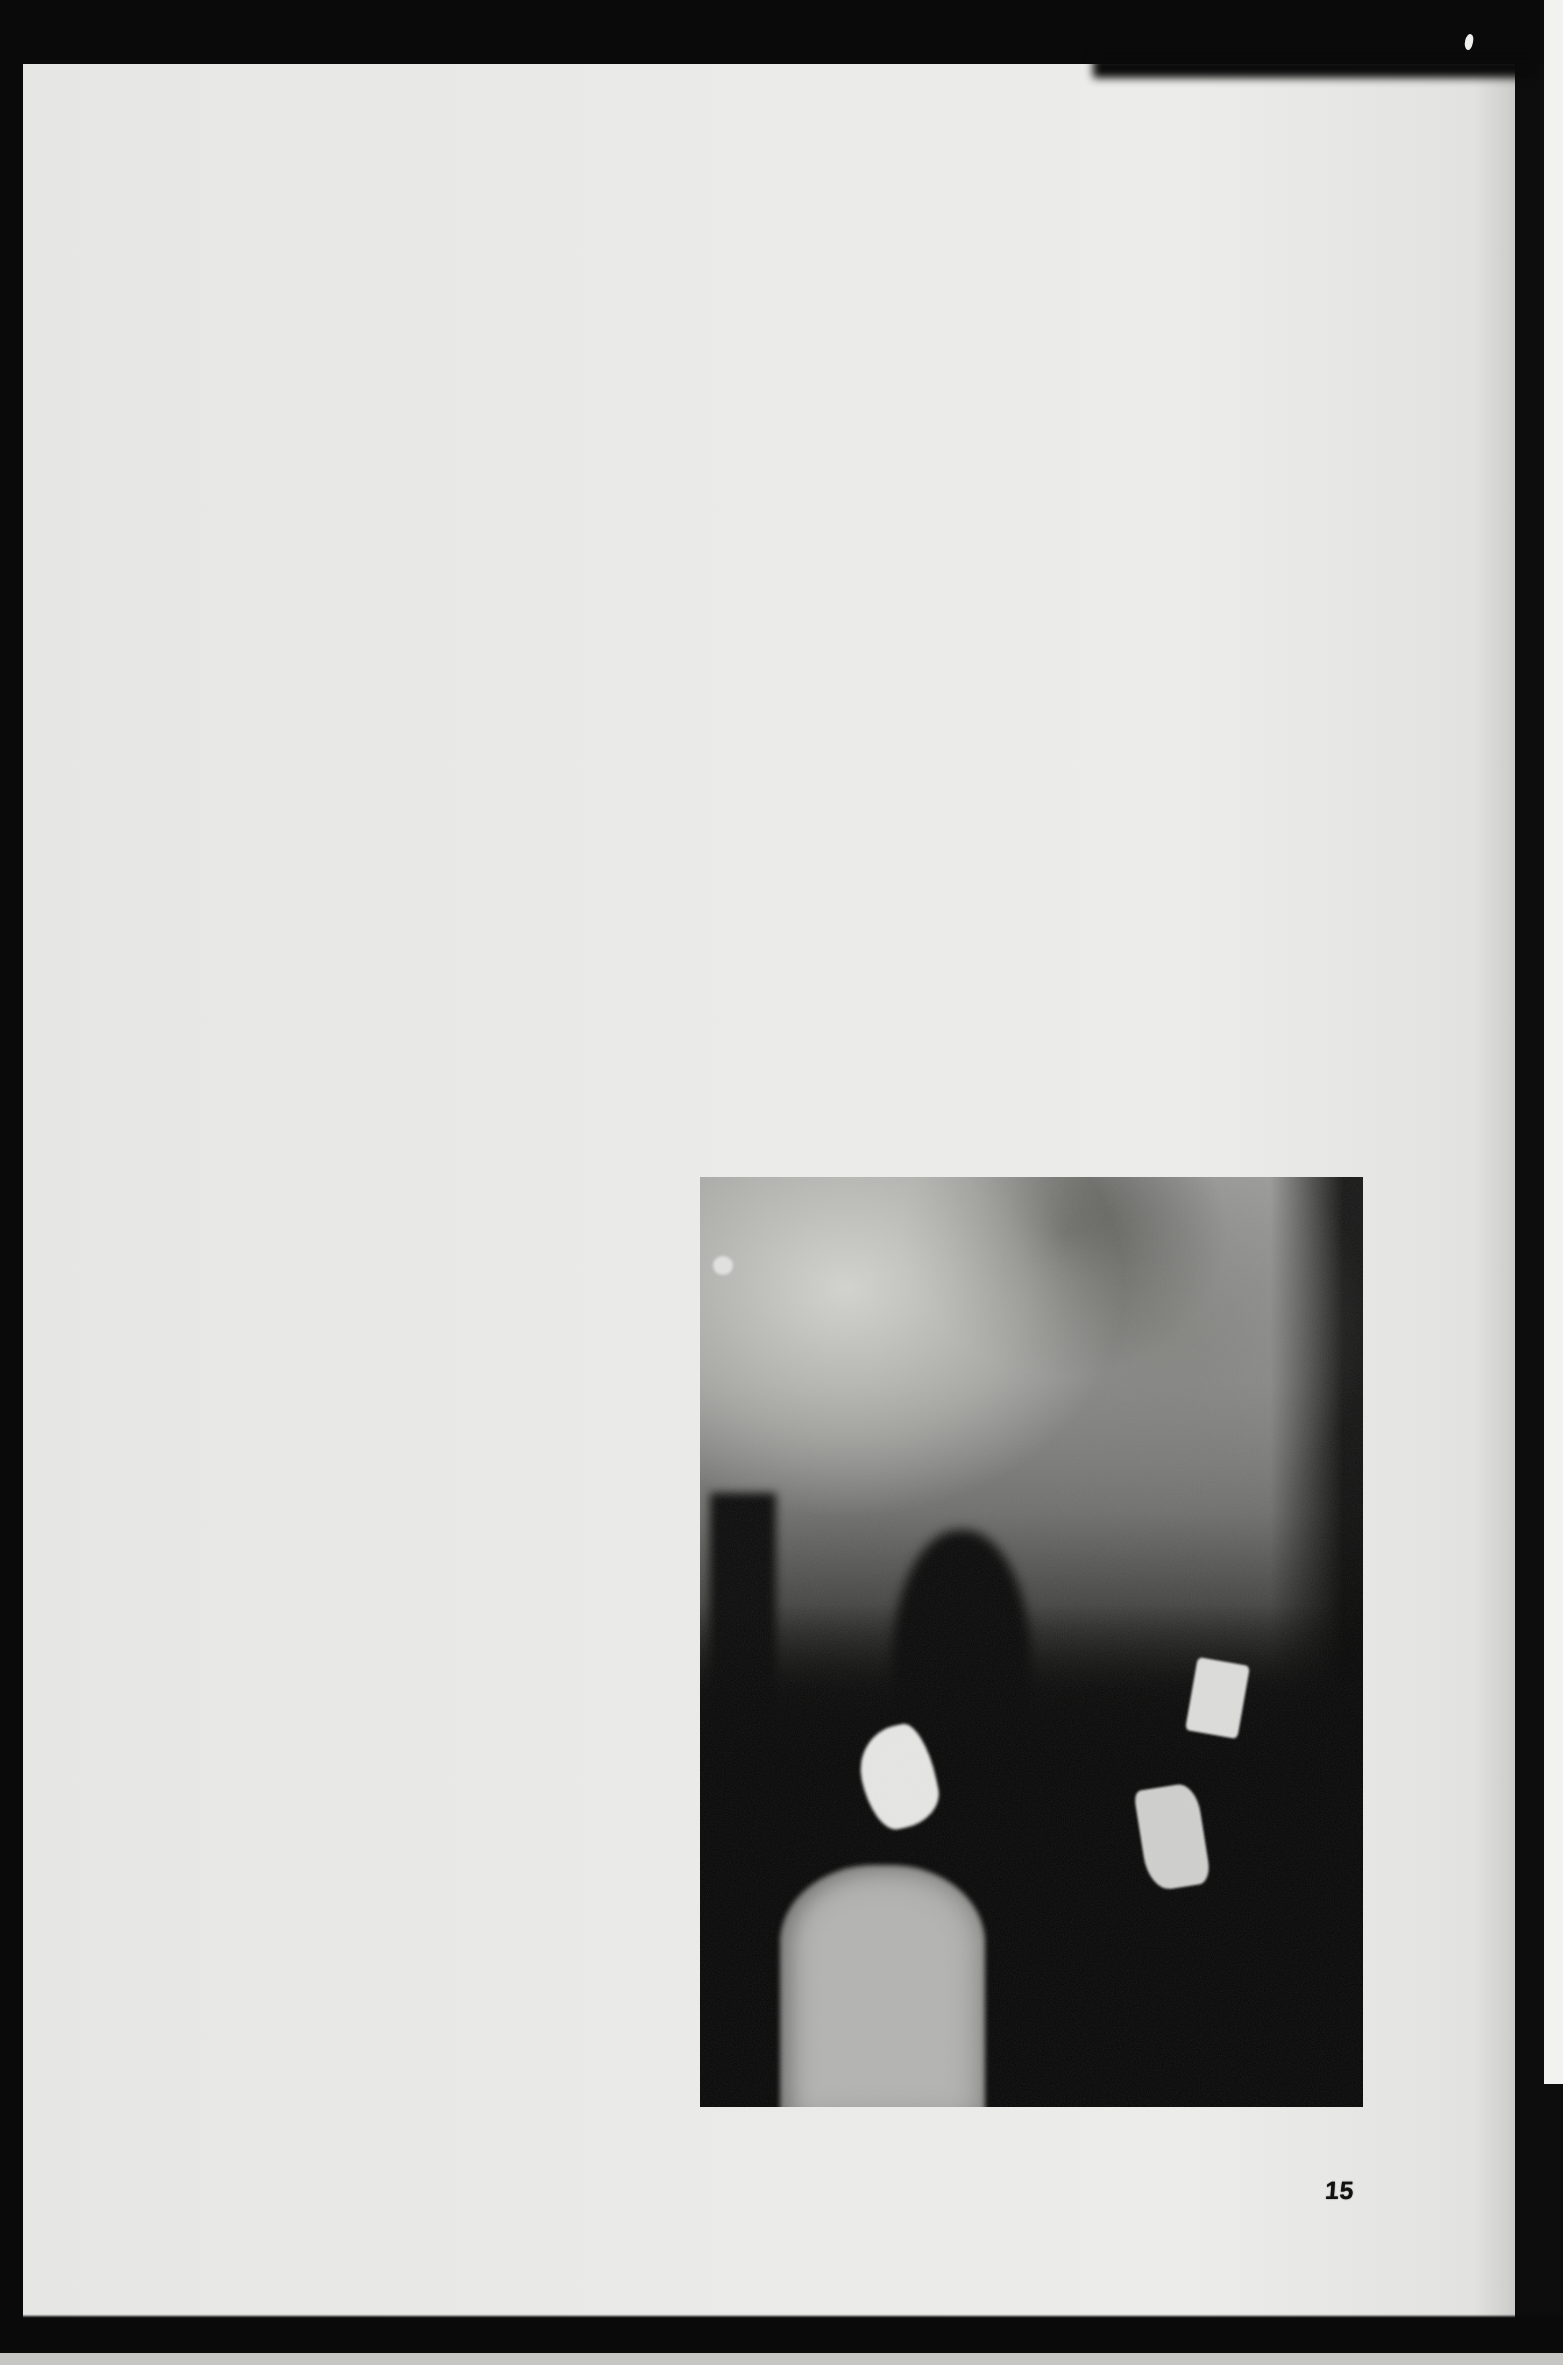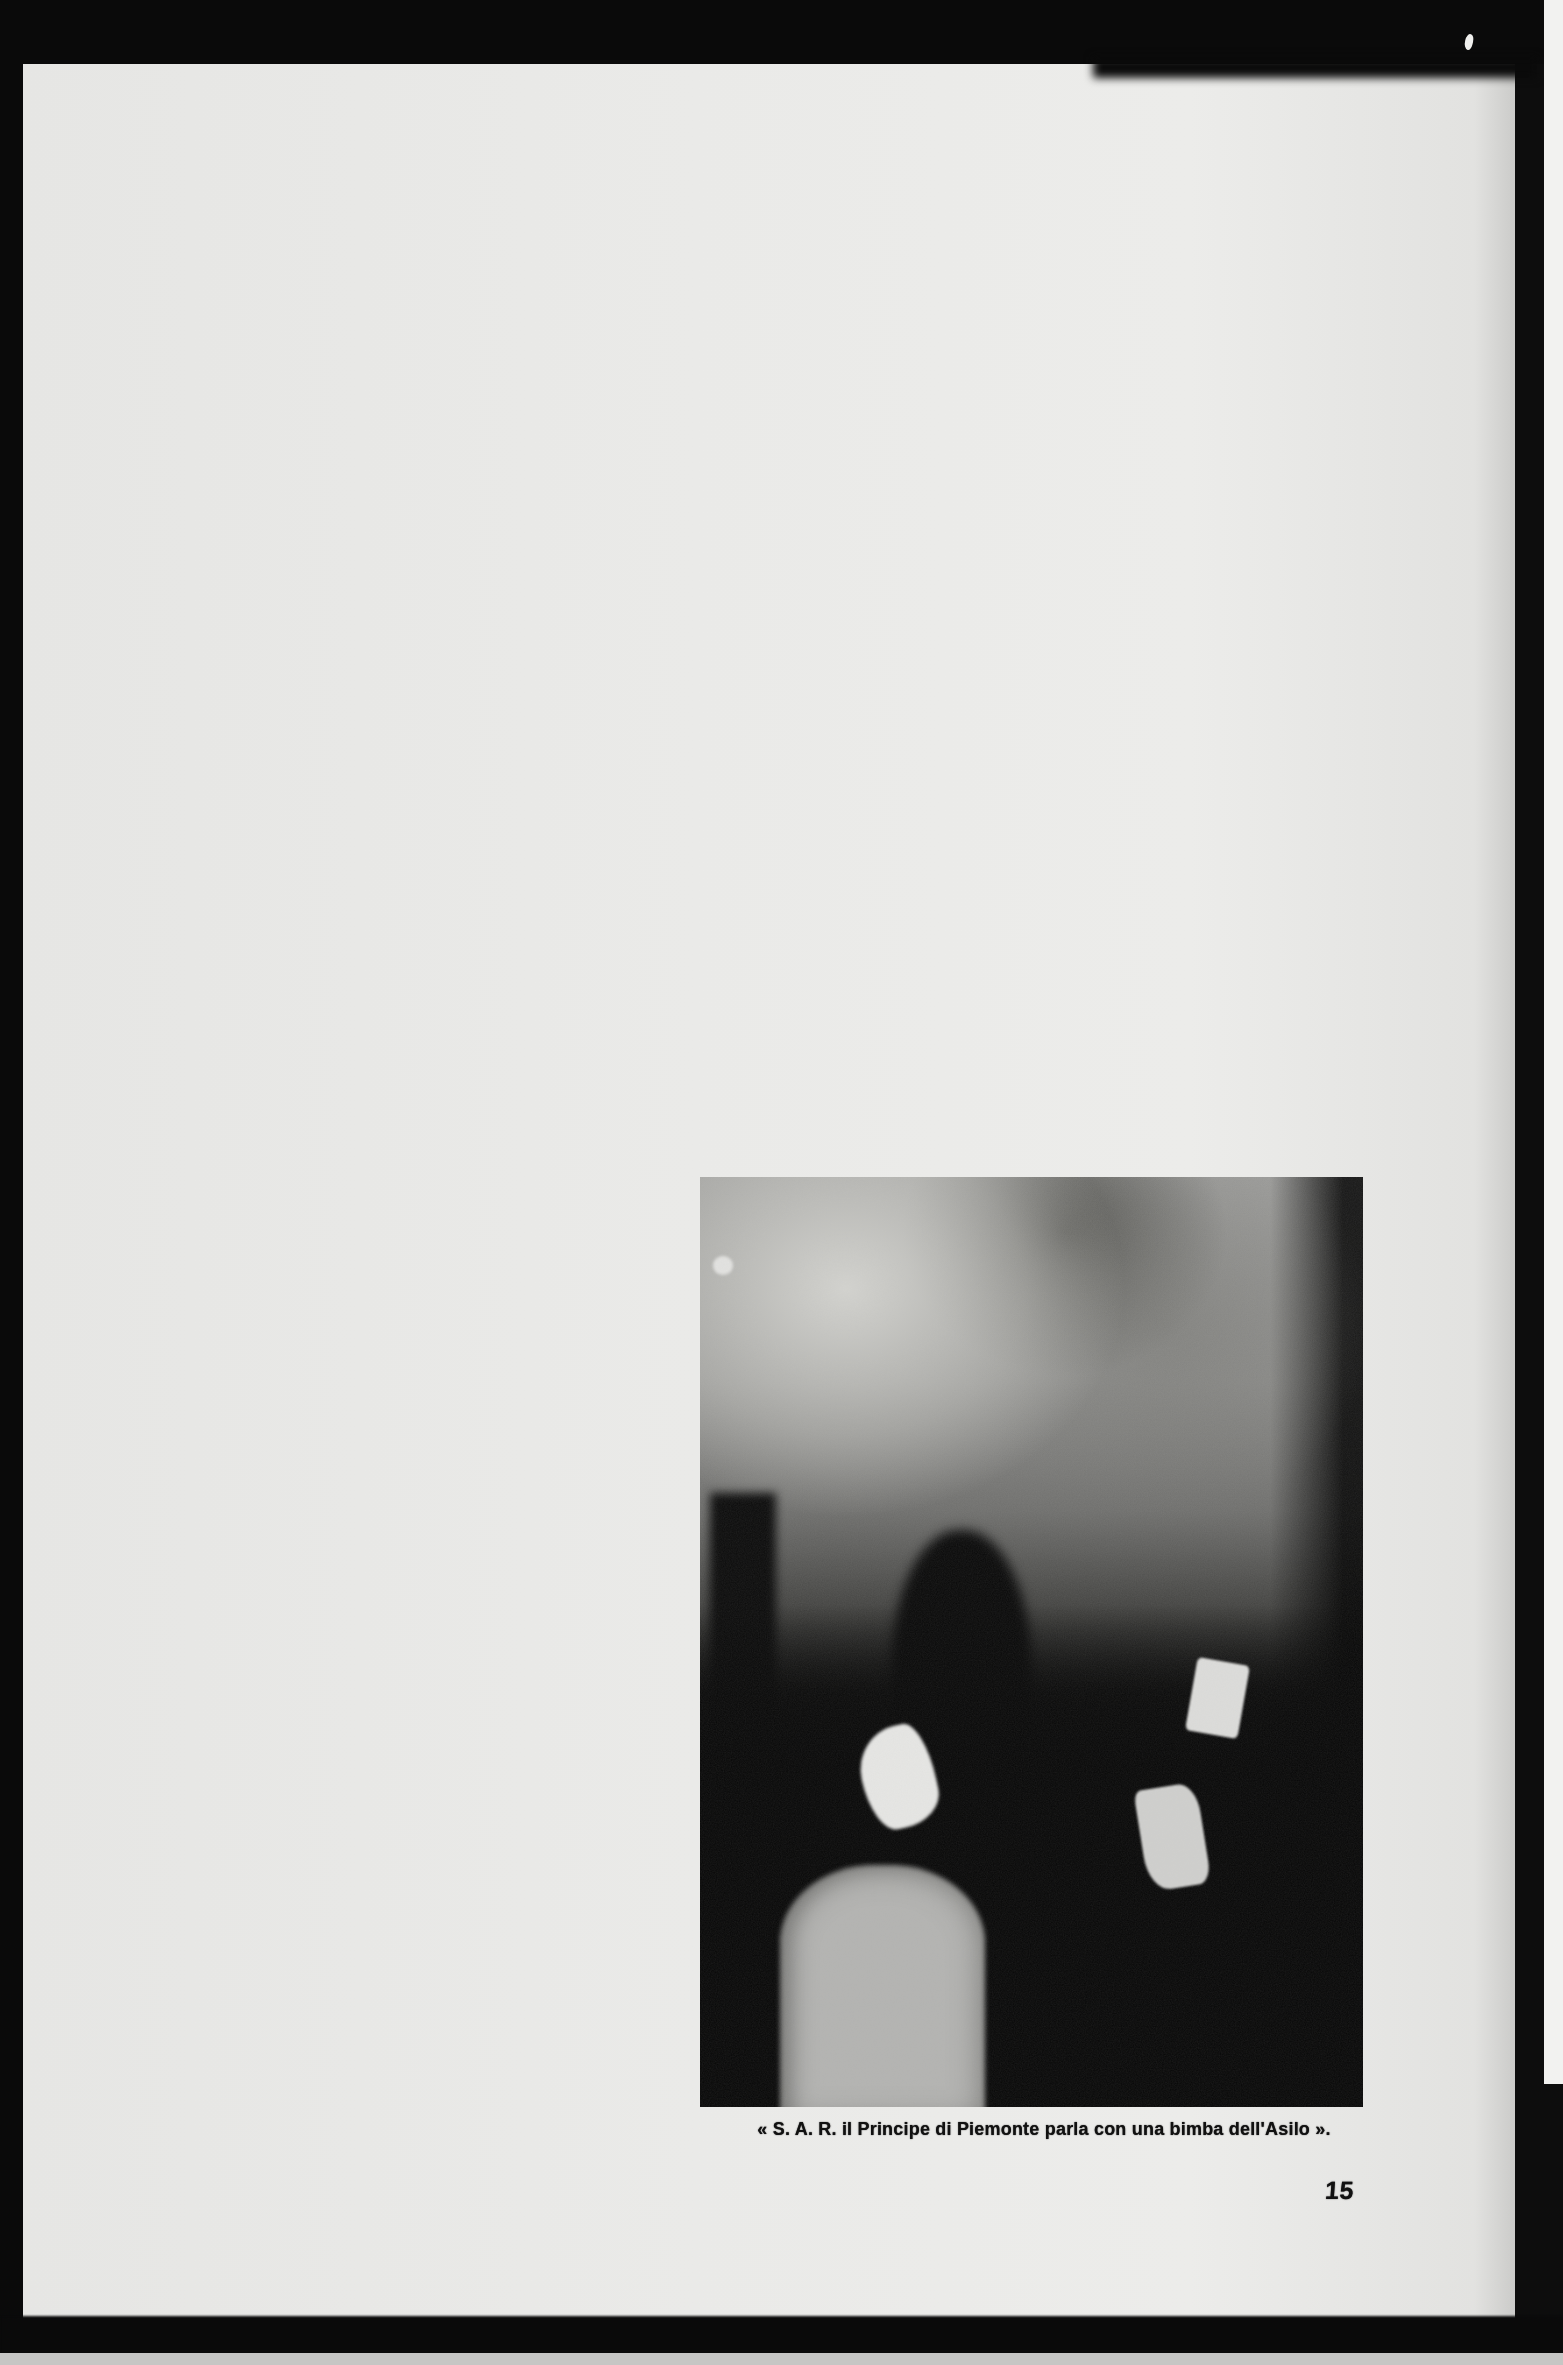--- a/index.html
+++ b/index.html
@@ -113,21 +113,20 @@
   <svg viewBox="0 0 813 1140" preserveAspectRatio="none">
     <filter id="grain">
       <feTurbulence type="fractalNoise" baseFrequency="0.7" numOctaves="2" stitchTiles="stitch"></feTurbulence>
       <feColorMatrix type="matrix" values="0 0 0 0 0.55  0 0 0 0 0.55  0 0 0 0 0.53  0 0 0 0.5 0"></feColorMatrix>
     </filter>
     <rect width="813" height="1140" filter="url(#grain)" opacity="0.22"></rect>
   </svg>
 </div>
 
 <div class="caption">
-  <span class="l2">« S. A. R. il Principe di Piemonte parla con una bimba dell'Asilo ».</span>
 </div>
 
 <div class="pagenum">15</div>
 
 <div class="bar-top"></div>
 <div class="bar-top-extra"></div>
 <div class="bar-left"></div>
 <div class="bar-right"></div>
 <div class="sliver-right"></div>
 <div class="bar-bottom"></div>

